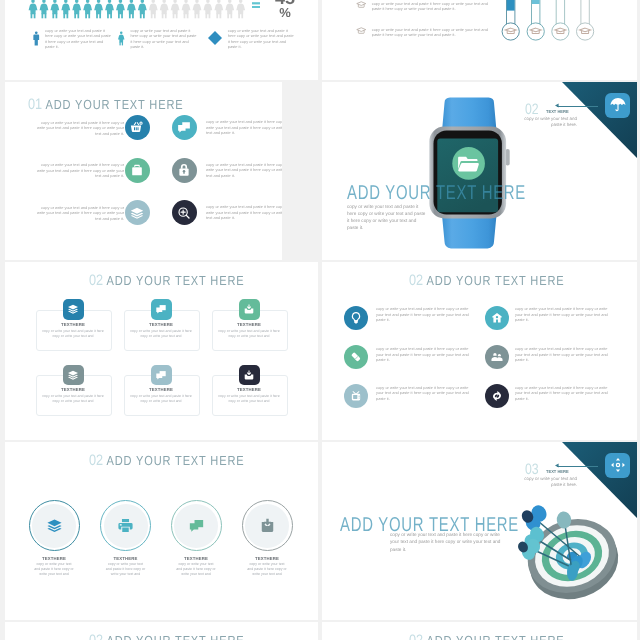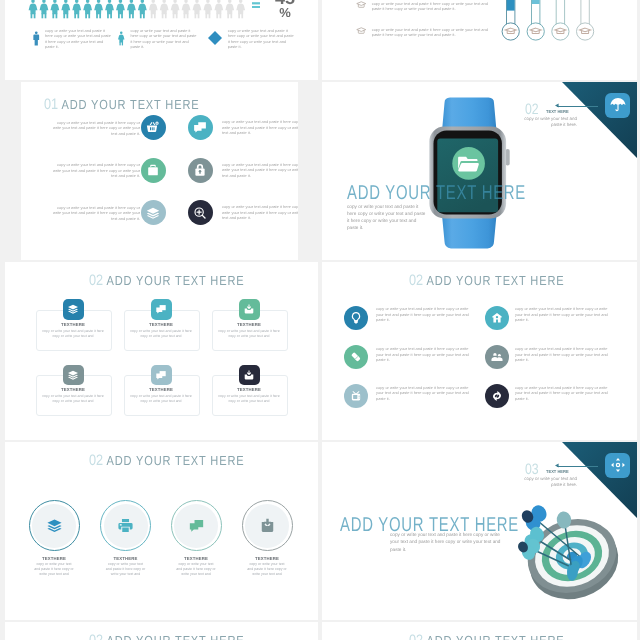--- a/index.html
+++ b/index.html
@@ -12,21 +12,21 @@
   }
   .grid{position:absolute;left:0;top:0;width:640px;height:640px;background:#f1f1f1;}
   *{-webkit-font-smoothing:antialiased;}
   .slide{position:absolute;background:#ffffff;overflow:hidden;}
   .lg-txt{position:absolute;width:66px;font-size:3.95px;color:#a3a3a3;line-height:1.42;}
   .th-txt{position:absolute;width:122px;font-size:3.95px;color:#a3a3a3;line-height:1.42;}
 
   
   #s0{left:5px;top:-101px;width:313px; height:180.5px;}
   #s1{left:322px;top:-101px;width:315px; height:180.5px;}
-  #s2{left:21px;top:81.5px;width:277px; height:178px;}
+  #s2{left:5px;top:81.5px;width:277px; height:178px;}
   #s3{left:322px;top:81.5px;width:315px; height:178px;}
   #s4{left:5px;top:261.5px;width:313px; height:178px;}
   #s5{left:322px;top:261.5px;width:315px; height:178px;}
   #s6{left:5px;top:441.5px;width:313px; height:178px;}
   #s7{left:322px;top:441.5px;width:315px; height:178px;}
   #s8{left:5px;top:621.5px;width:313px; height:178px;}
   #s9{left:322px;top:621.5px;width:315px; height:178px;}
 
   
   .sl-title{position:absolute;white-space:nowrap;font-size:13.2px;line-height:1;transform-origin:left top;}

